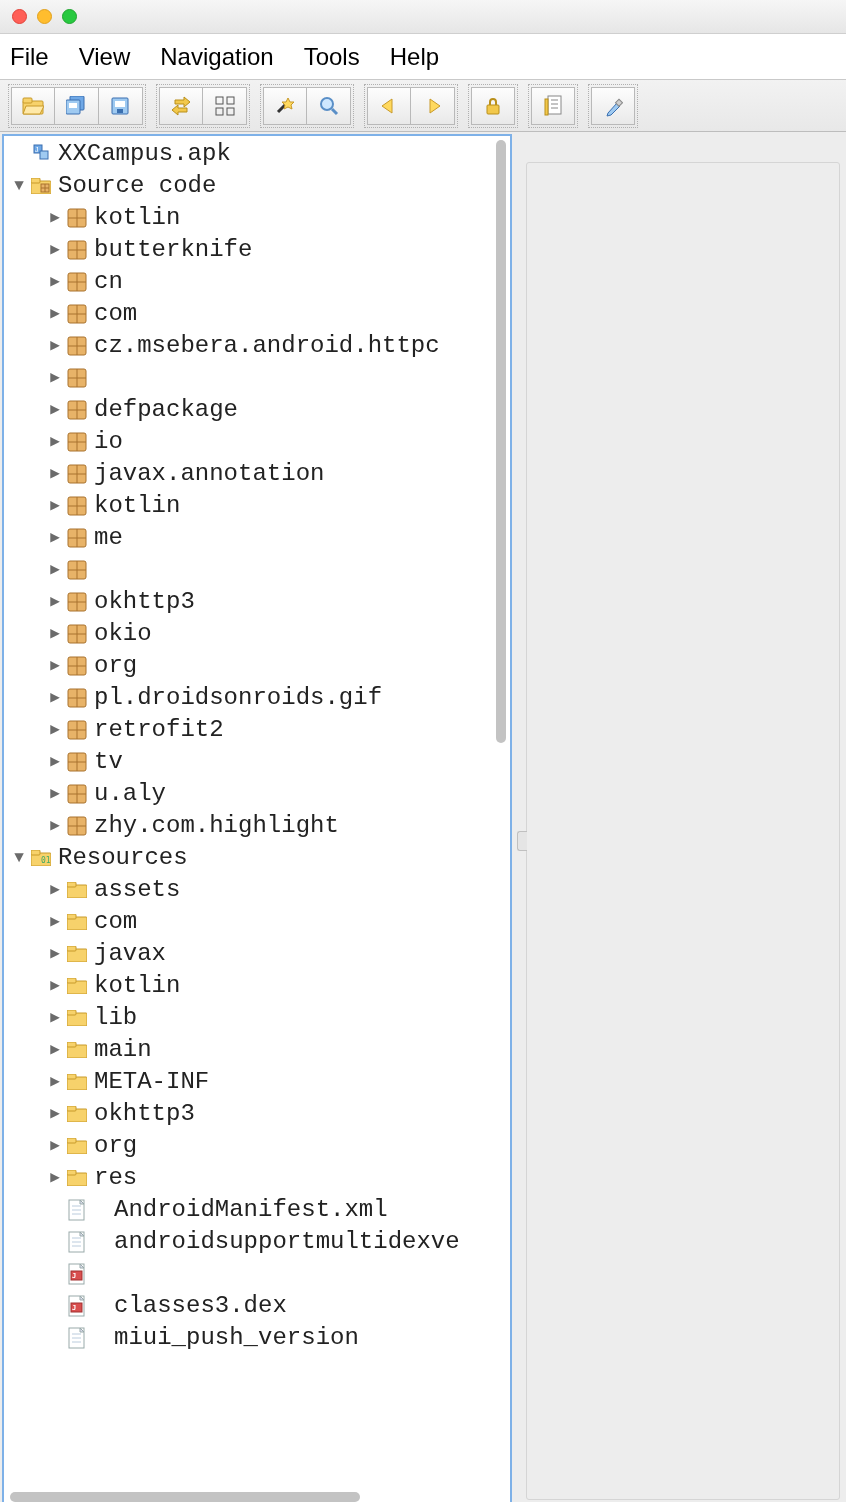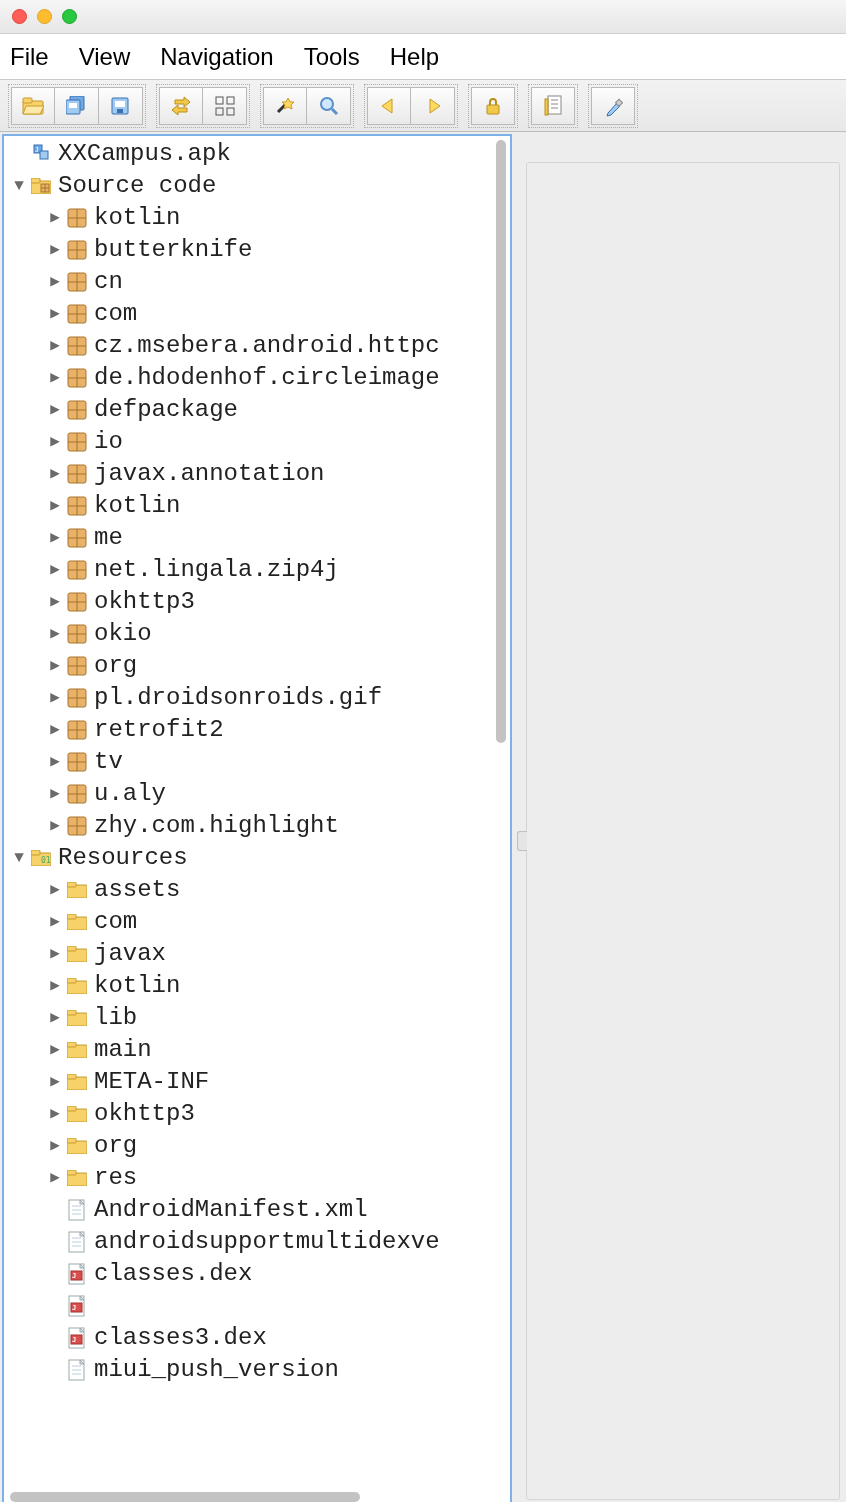--- a/index.html
+++ b/index.html
@@ -121,21 +121,21 @@
     width: 22px; height: 22px; flex: 0 0 22px;
     margin-right: 6px;
     display: inline-flex; align-items: center; justify-content: center;
   }
   .label { color: #222; }
 
   
   .lv0 { padding-left: 4px; }
   .lv1 { padding-left: 4px; }
   .lv2 { padding-left: 40px; }
-  .lv2f { padding-left: 62px; } 
+  .lv2f { padding-left: 62px; gap: 20px; } 
 
   
   .content-pane {
     flex: 1;
     margin: 30px 6px 6px 14px;
     background: #ededed;
     border: 1px solid #d5d5d5;
     border-radius: 3px;
     position: relative;
   }
@@ -334,21 +334,20 @@
           </span>
     <span class="label">cz.msebera.android.httpc</span>
   </div>
         <div class="tree-row lv2">
     <span class="arrow">▶</span>
     <span class="ticon">
             <svg class="pkg-box" width="20" height="20">
               <use href="#pkg-icon"></use>
             </svg>
           </span>
-    <span class="label">de.hdodenhof.circleimage</span>
   </div>
         <div class="tree-row lv2">
     <span class="arrow">▶</span>
     <span class="ticon">
             <svg class="pkg-box" width="20" height="20">
               <use href="#pkg-icon"></use>
             </svg>
           </span>
     <span class="label">defpackage</span>
   </div>
@@ -388,21 +387,20 @@
           </span>
     <span class="label">me</span>
   </div>
         <div class="tree-row lv2">
     <span class="arrow">▶</span>
     <span class="ticon">
             <svg class="pkg-box" width="20" height="20">
               <use href="#pkg-icon"></use>
             </svg>
           </span>
-    <span class="label">net.lingala.zip4j</span>
   </div>
         <div class="tree-row lv2">
     <span class="arrow">▶</span>
     <span class="ticon">
             <svg class="pkg-box" width="20" height="20">
               <use href="#pkg-icon"></use>
             </svg>
           </span>
     <span class="label">okhttp3</span>
   </div>
@@ -576,28 +574,20 @@
           </span>
     <span class="label">AndroidManifest.xml</span>
   </div>
         <div class="tree-row lv2f">
     <span class="ticon">
             <svg class="file-ic" width="18" height="22">
               <use href="#xml-file-icon"></use>
             </svg>
           </span>
     <span class="label">androidsupportmultidexve</span>
-  </div>
-        <div class="tree-row lv2f">
-    <span class="ticon">
-            <svg class="file-ic" width="18" height="22">
-              <use href="#dex-file-icon"></use>
-            </svg>
-          </span>
-    <span class="label">classes.dex</span>
   </div>
         <div class="tree-row lv2f">
     <span class="ticon">
             <svg class="file-ic" width="18" height="22">
               <use href="#dex-file-icon"></use>
             </svg>
           </span>
   </div>
         <div class="tree-row lv2f">
     <span class="ticon">

